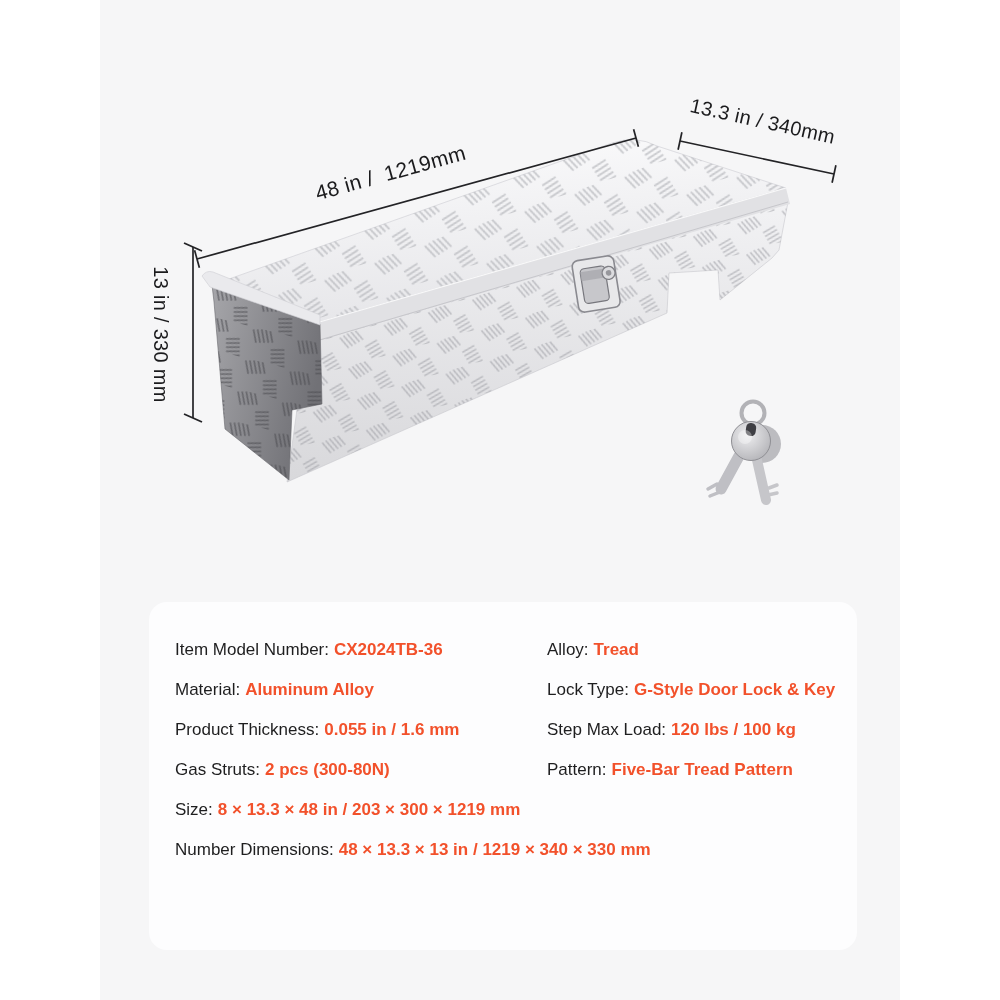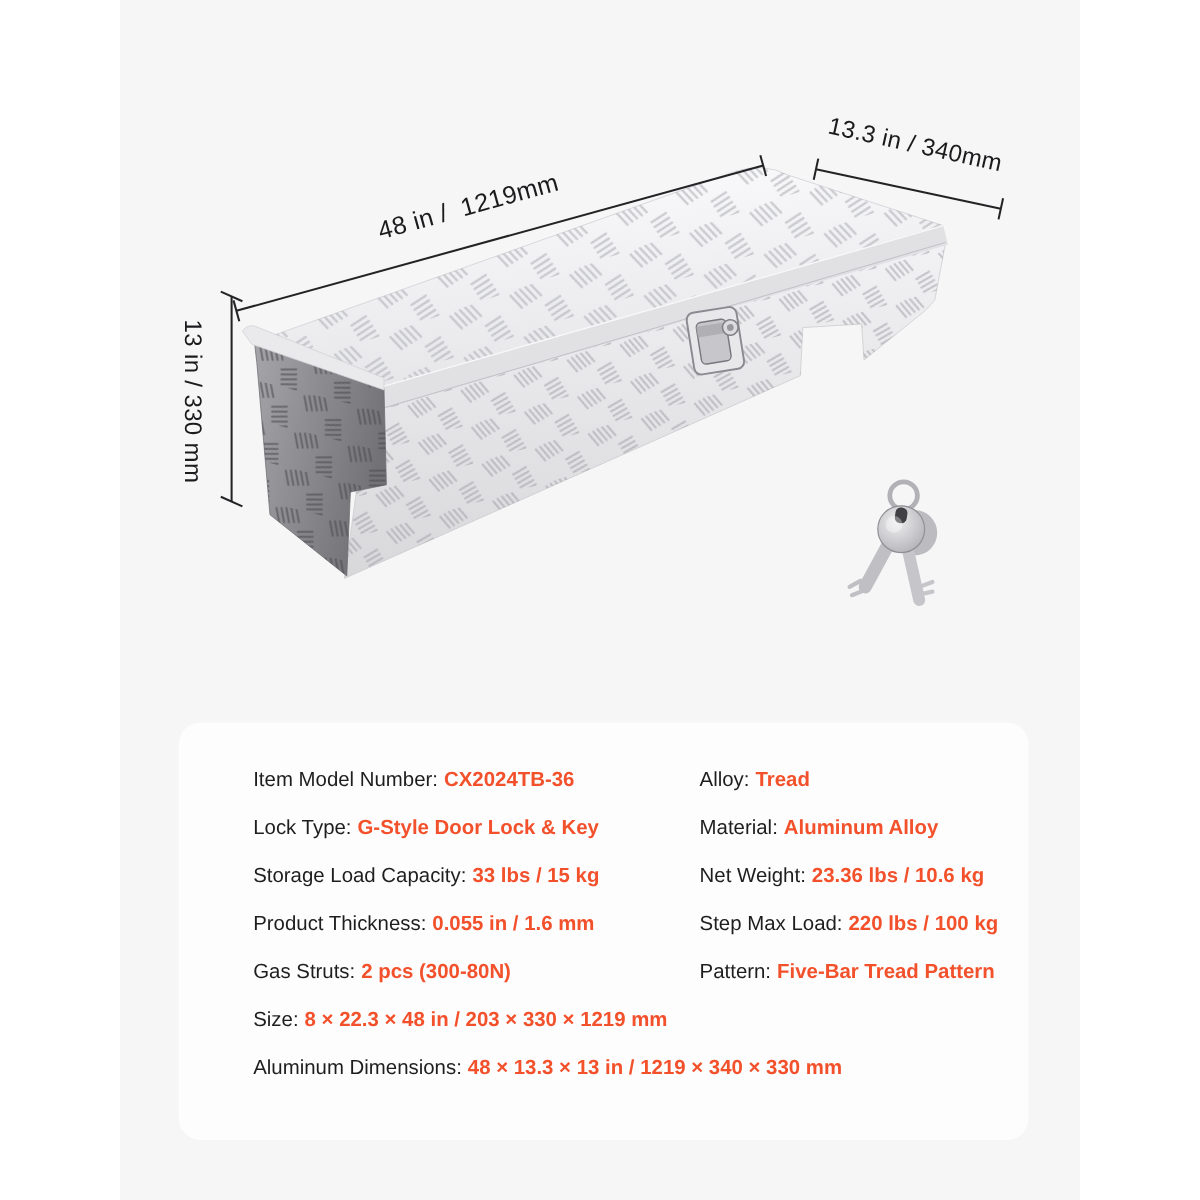--- a/index.html
+++ b/index.html
@@ -36,21 +36,21 @@
     padding:28px 20px 0 26px;
   }
   .spec-row {
     height:40px;
     display:grid;
     grid-template-columns:372px 1fr;
     align-items:center;
     font-size:17px;
   }
   .spec-row.wide { grid-template-columns:1fr; }
-  .spec-cell { white-space:nowrap;margin-left:36px; }
+  .spec-cell { white-space:nowrap; }
   .spec-label { color:#1e1e1f; font-weight:400; }
   .spec-value { color:#f2512b; font-weight:700; margin-left:5px; }
 </style>
 </head>
 <body>
 
 <div class="stage"></div>
 
 <svg class="figure-svg" viewBox="0 0 1000 600">
   <defs>
@@ -155,53 +155,45 @@
   <div class="spec-row">
     <div class="spec-cell">
       <span class="spec-label">Item Model Number:</span><span class="spec-value">CX2024TB-36</span>
     </div>
     <div class="spec-cell">
       <span class="spec-label">Alloy:</span><span class="spec-value">Tread</span>
     </div>
   </div>
   <div class="spec-row">
     <div class="spec-cell">
-      <span class="spec-label">Lock Type:</span><span class="spec-value">G-Style Door Lock &amp; Key</span>
+      <span class="spec-label">Material:</span><span class="spec-value">Aluminum Alloy</span>
     </div>
     <div class="spec-cell">
-      <span class="spec-label">Material:</span><span class="spec-value">Aluminum Alloy</span>
-    </div>
-  </div>
-  <div class="spec-row">
-    <div class="spec-cell">
-      <span class="spec-label">Storage Load Capacity:</span><span class="spec-value">33 lbs / 15 kg</span>
-    </div>
-    <div class="spec-cell">
-      <span class="spec-label">Net Weight:</span><span class="spec-value">23.36 lbs / 10.6 kg</span>
+      <span class="spec-label">Lock Type:</span><span class="spec-value">G-Style Door Lock &amp; Key</span>
     </div>
   </div>
   <div class="spec-row">
     <div class="spec-cell">
       <span class="spec-label">Product Thickness:</span><span class="spec-value">0.055 in / 1.6 mm</span>
     </div>
     <div class="spec-cell">
-      <span class="spec-label">Step Max Load:</span><span class="spec-value">220 lbs / 100 kg</span>
+      <span class="spec-label">Step Max Load:</span><span class="spec-value">120 lbs / 100 kg</span>
     </div>
   </div>
   <div class="spec-row">
     <div class="spec-cell">
       <span class="spec-label">Gas Struts:</span><span class="spec-value">2 pcs (300-80N)</span>
     </div>
     <div class="spec-cell">
       <span class="spec-label">Pattern:</span><span class="spec-value">Five-Bar Tread Pattern</span>
     </div>
   </div>
   <div class="spec-row wide">
     <div class="spec-cell">
-      <span class="spec-label">Size:</span><span class="spec-value">8 × 22.3 × 48 in / 203 × 330 × 1219 mm</span>
+      <span class="spec-label">Size:</span><span class="spec-value">8 × 13.3 × 48 in / 203 × 300 × 1219 mm</span>
     </div>
   </div>
   <div class="spec-row wide">
     <div class="spec-cell">
-      <span class="spec-label">Aluminum Dimensions:</span><span class="spec-value">48 × 13.3 × 13 in / 1219 × 340 × 330 mm</span>
+      <span class="spec-label">Number Dimensions:</span><span class="spec-value">48 × 13.3 × 13 in / 1219 × 340 × 330 mm</span>
     </div>
   </div>
 </div>
 
 </body></html>

